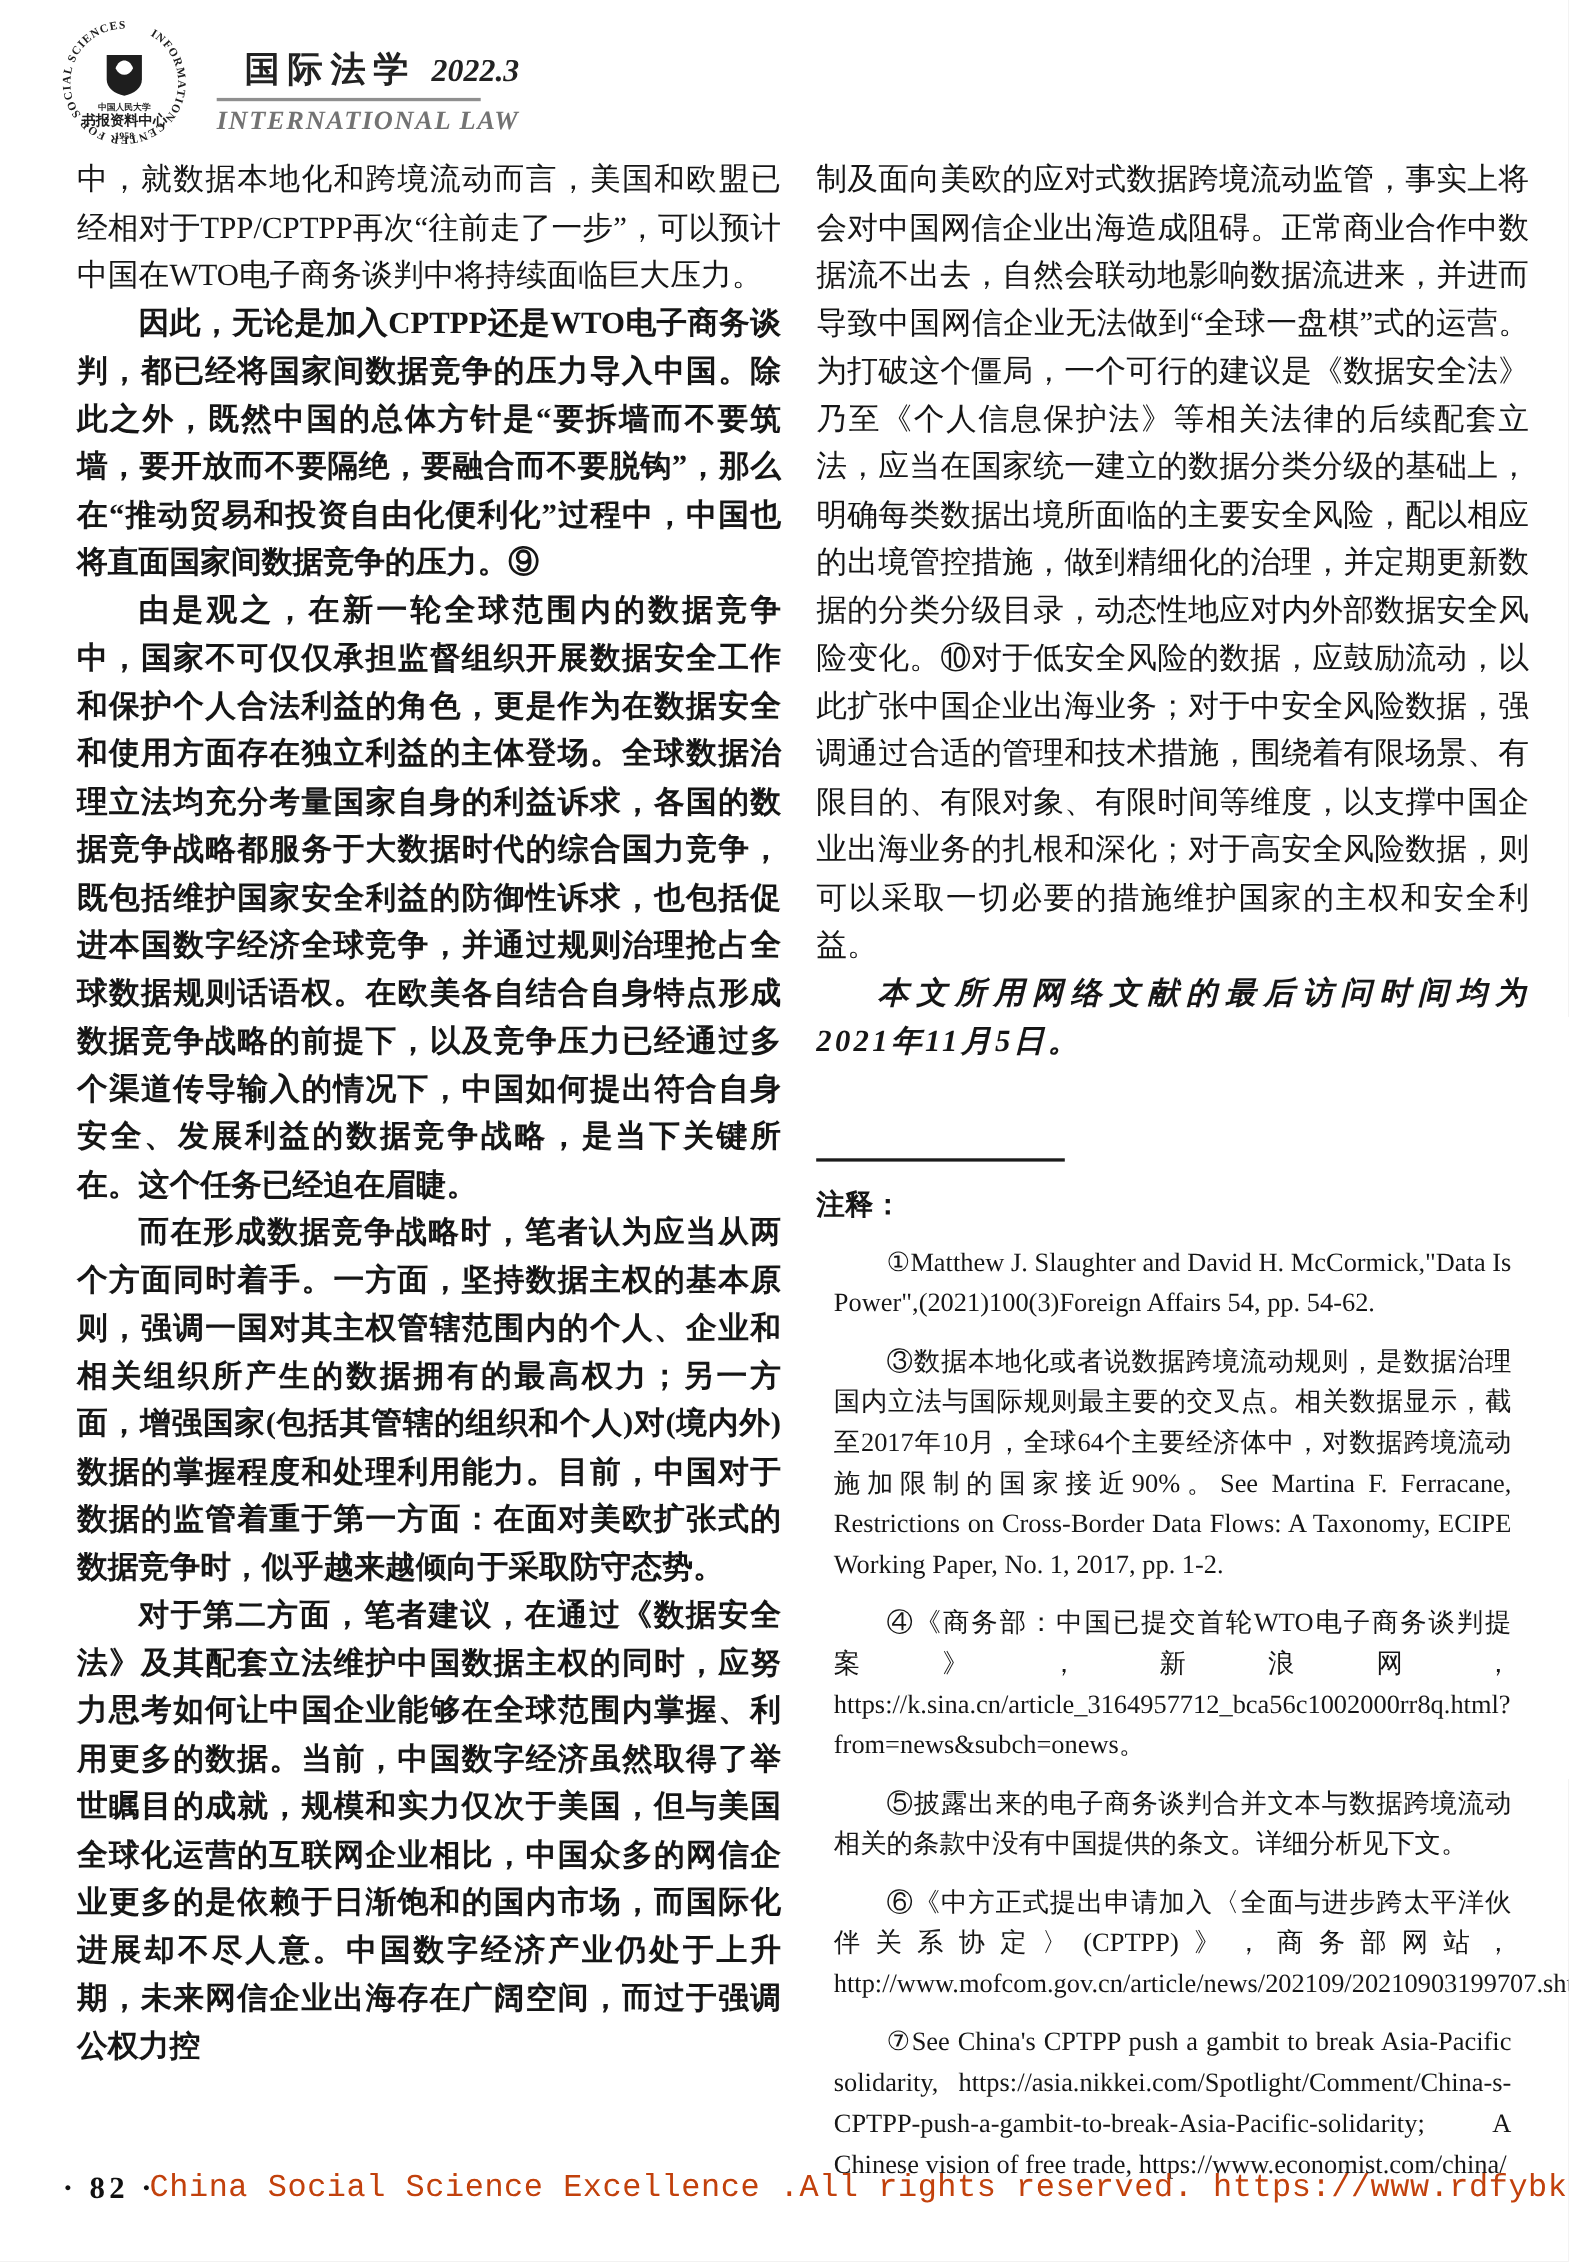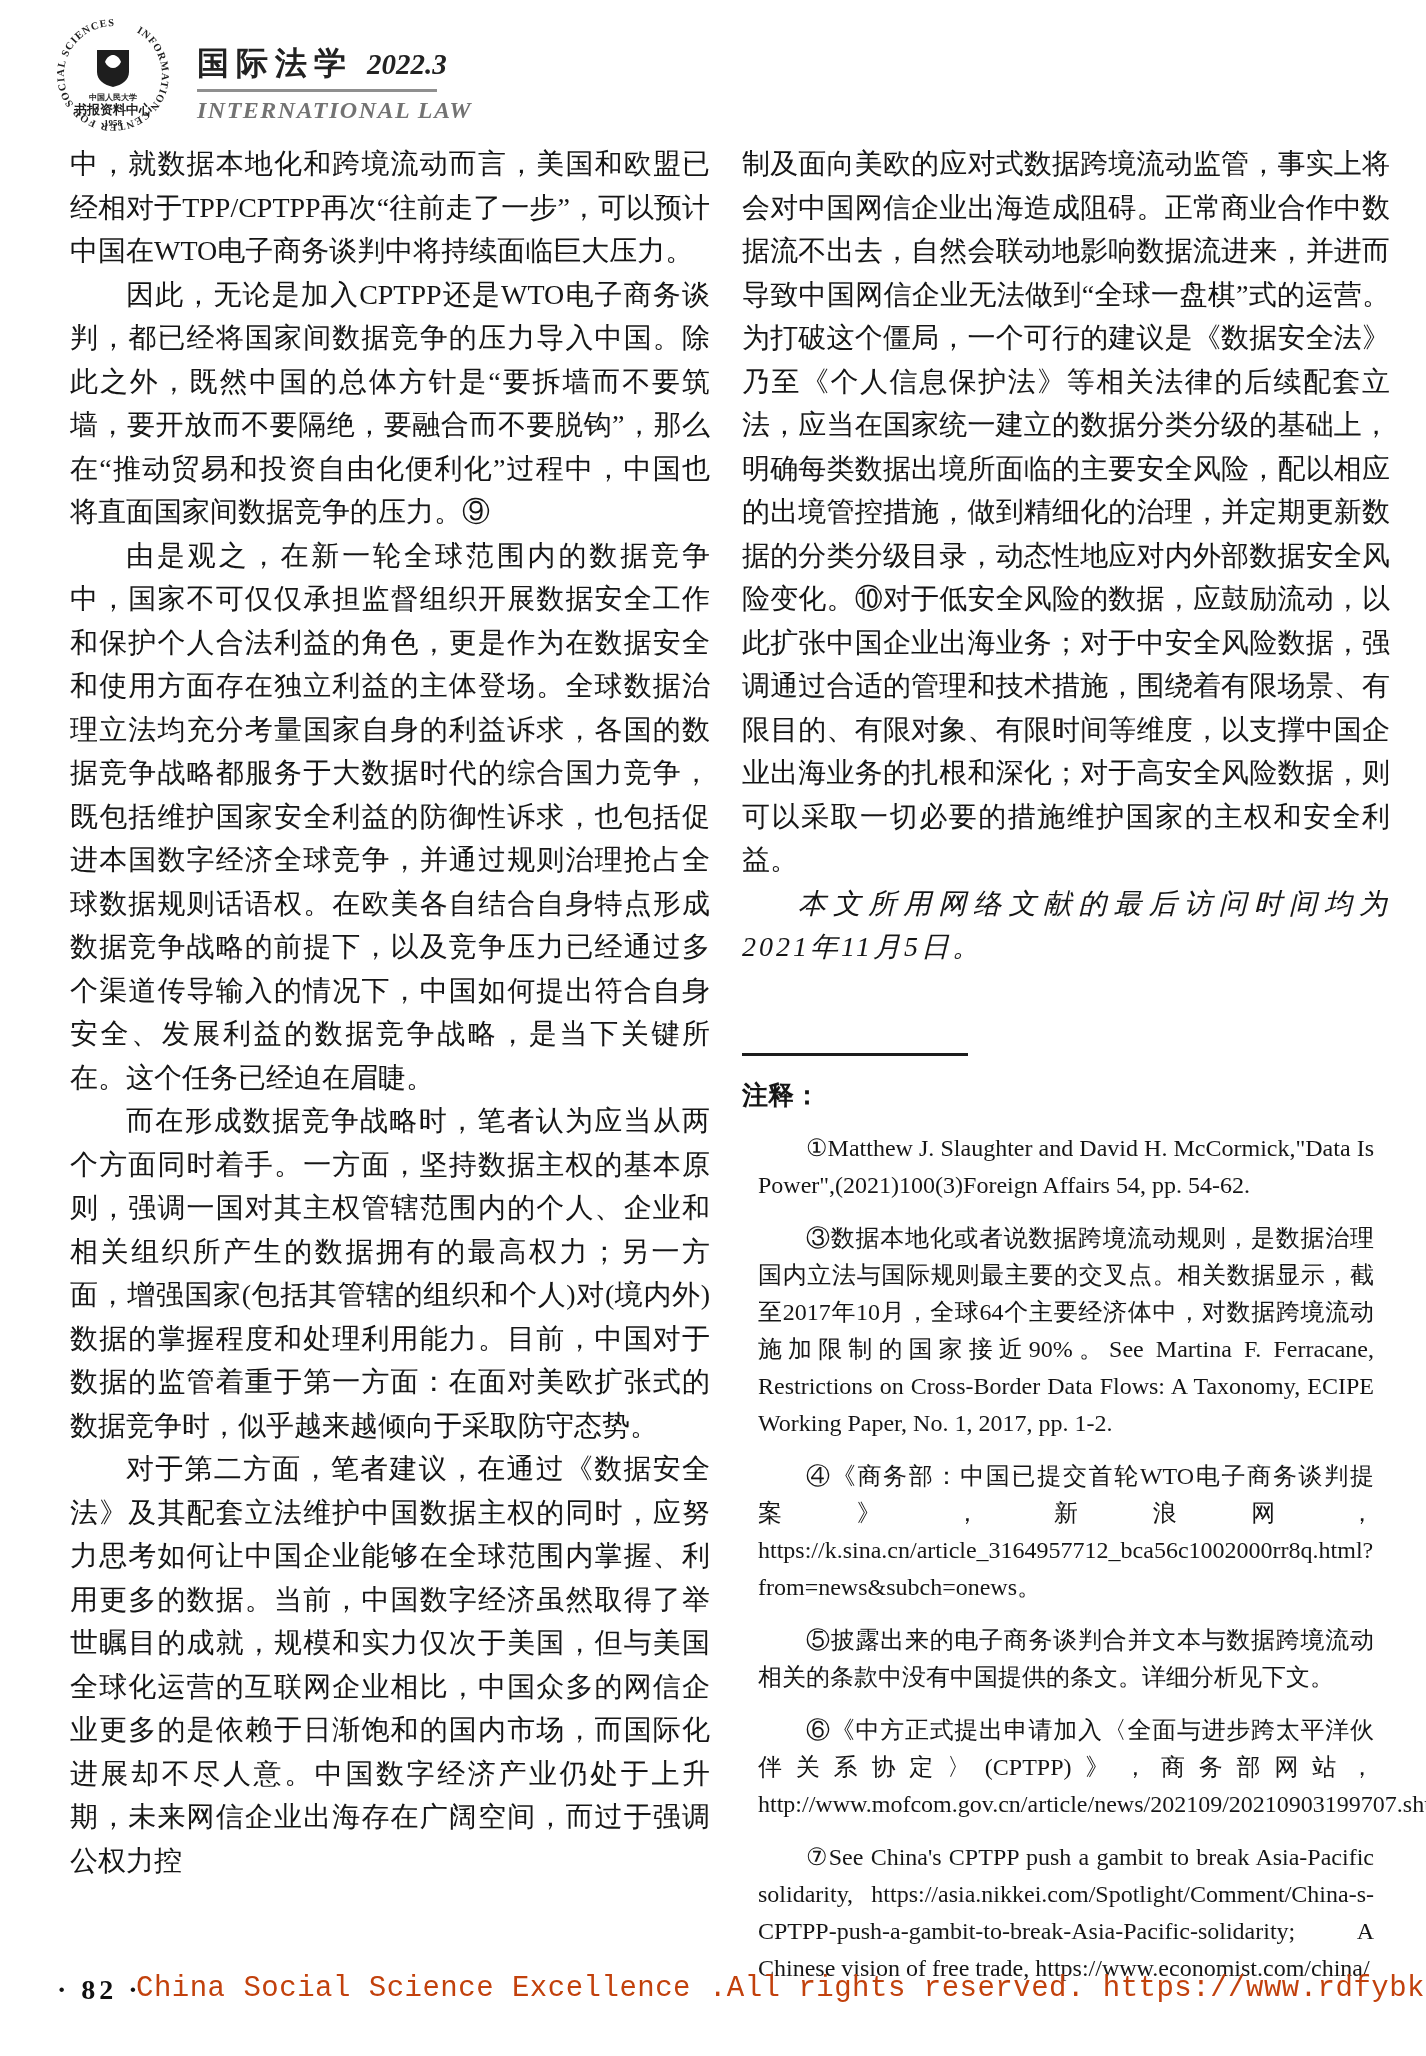--- a/index.html
+++ b/index.html
@@ -8,32 +8,32 @@
     width:1426px;height:2056px;
     margin:0 auto;
     background:#ffffff;
     overflow:hidden;
     font-family:"Liberation Serif","DejaVu Serif",serif;
     color:#161616;
   }
   
   .header{position:absolute;left:0;top:0;width:100%;height:140px;}
   .logo{position:absolute;left:56px;top:18px;width:114px;height:114px;}
-  .masthead{position:absolute;left:197px;top:42px;}
+  .masthead{position:absolute;left:197px;top:42px;text-align:right;}
   .title-row{white-space:nowrap;}
   .title-cn{font-size:32px;font-weight:bold;letter-spacing:7px;color:#222;}
   .title-issue{font-size:29px;font-weight:bold;font-style:italic;margin-left:14px;color:#222;}
   .masthead-rule{width:240px;height:3px;background:#8f8f8f;margin-top:3px;}
   .title-en{font-size:24px;font-weight:bold;font-style:italic;letter-spacing:1.5px;margin-top:5px;color:#737373;}
   
   .col{position:absolute;top:142px;font-size:28px;line-height:43.5px;text-align:justify;}
   .col-left{left:57px;width:640px;margin-left:13px;}
   .col-right{left:742px;width:648px;}
   .para{margin:0;}
-  .para.indent{text-indent:2em;}
+  .para.indent{text-indent:2em;font-weight:bold;}
   .para.italic{font-style:italic;letter-spacing:3px;}
   
   .notes-sep{width:226px;height:3px;background:#1c1c1c;margin-top:84px;}
   .notes-heading{font-size:26px;font-weight:bold;margin-top:22px;line-height:36px;}
   .notes{margin-top:8px;font-size:24px;line-height:37px;text-align:justify;}
   .note{text-indent:2em;margin:16px;}
   
   .footer{position:absolute;left:0;top:1968px;width:100%;height:60px;}
   .page-num{position:absolute;left:57px;top:6px;font-size:28px;font-weight:bold;letter-spacing:4px;color:#111;}
   .watermark{position:absolute;left:136px;top:4px;font-family:Liberation Mono, monospace;

